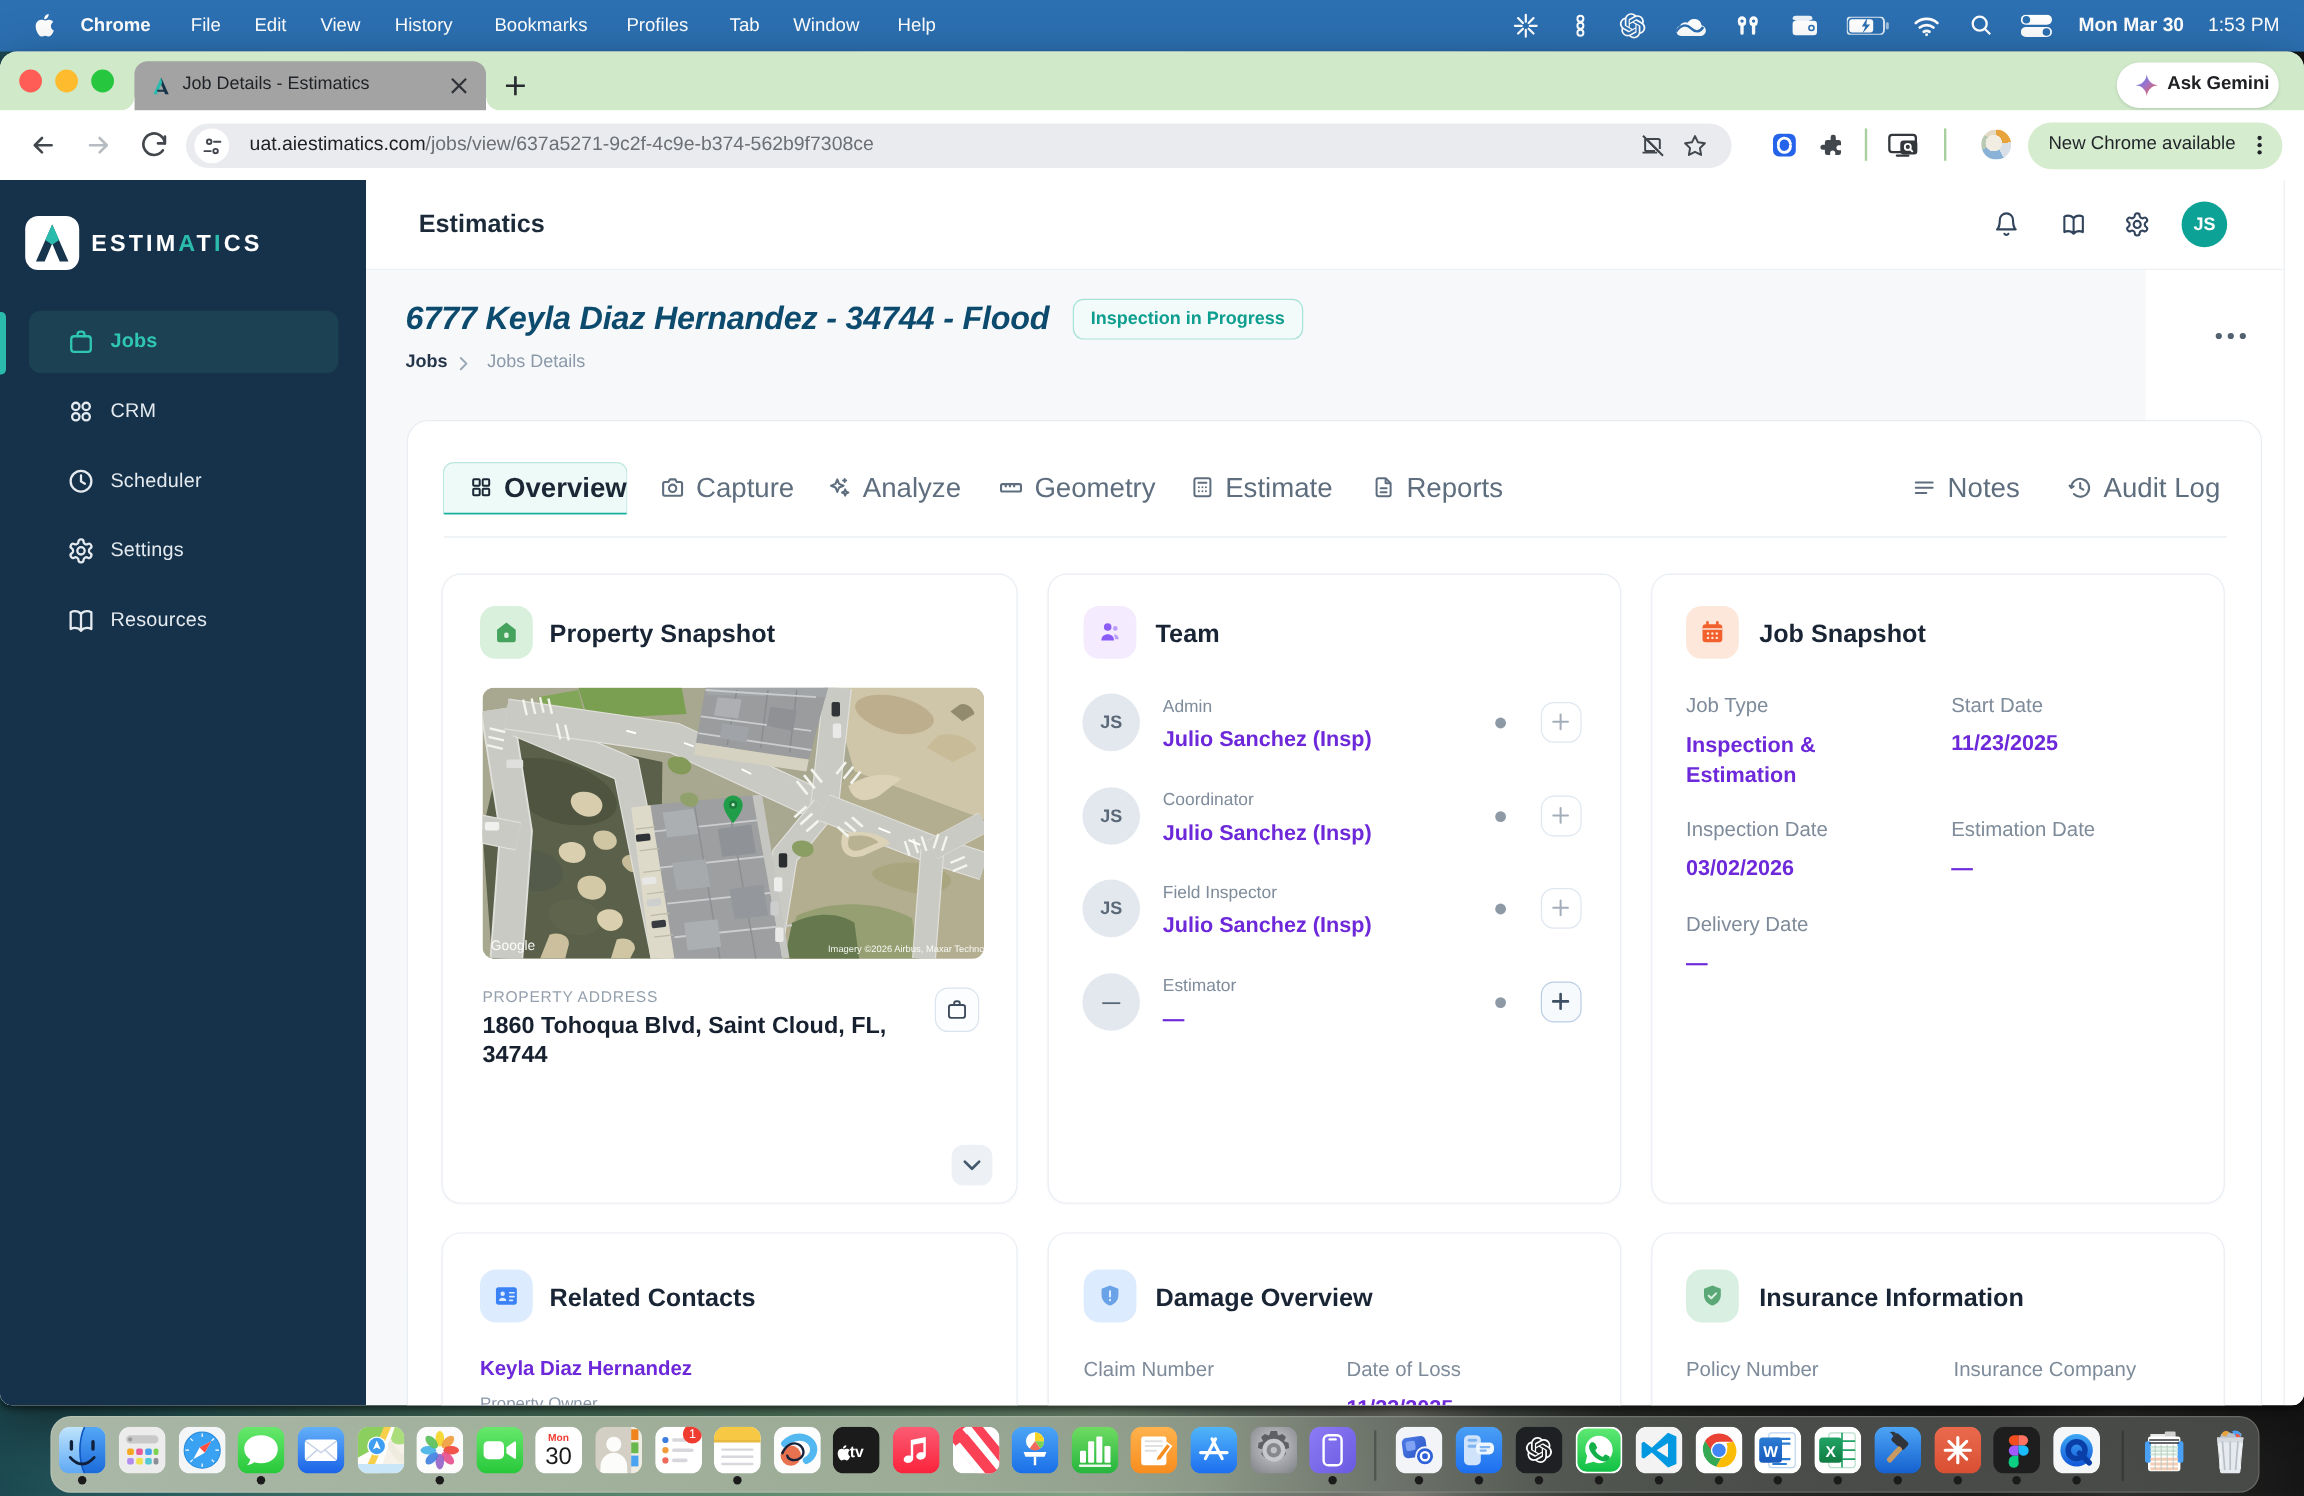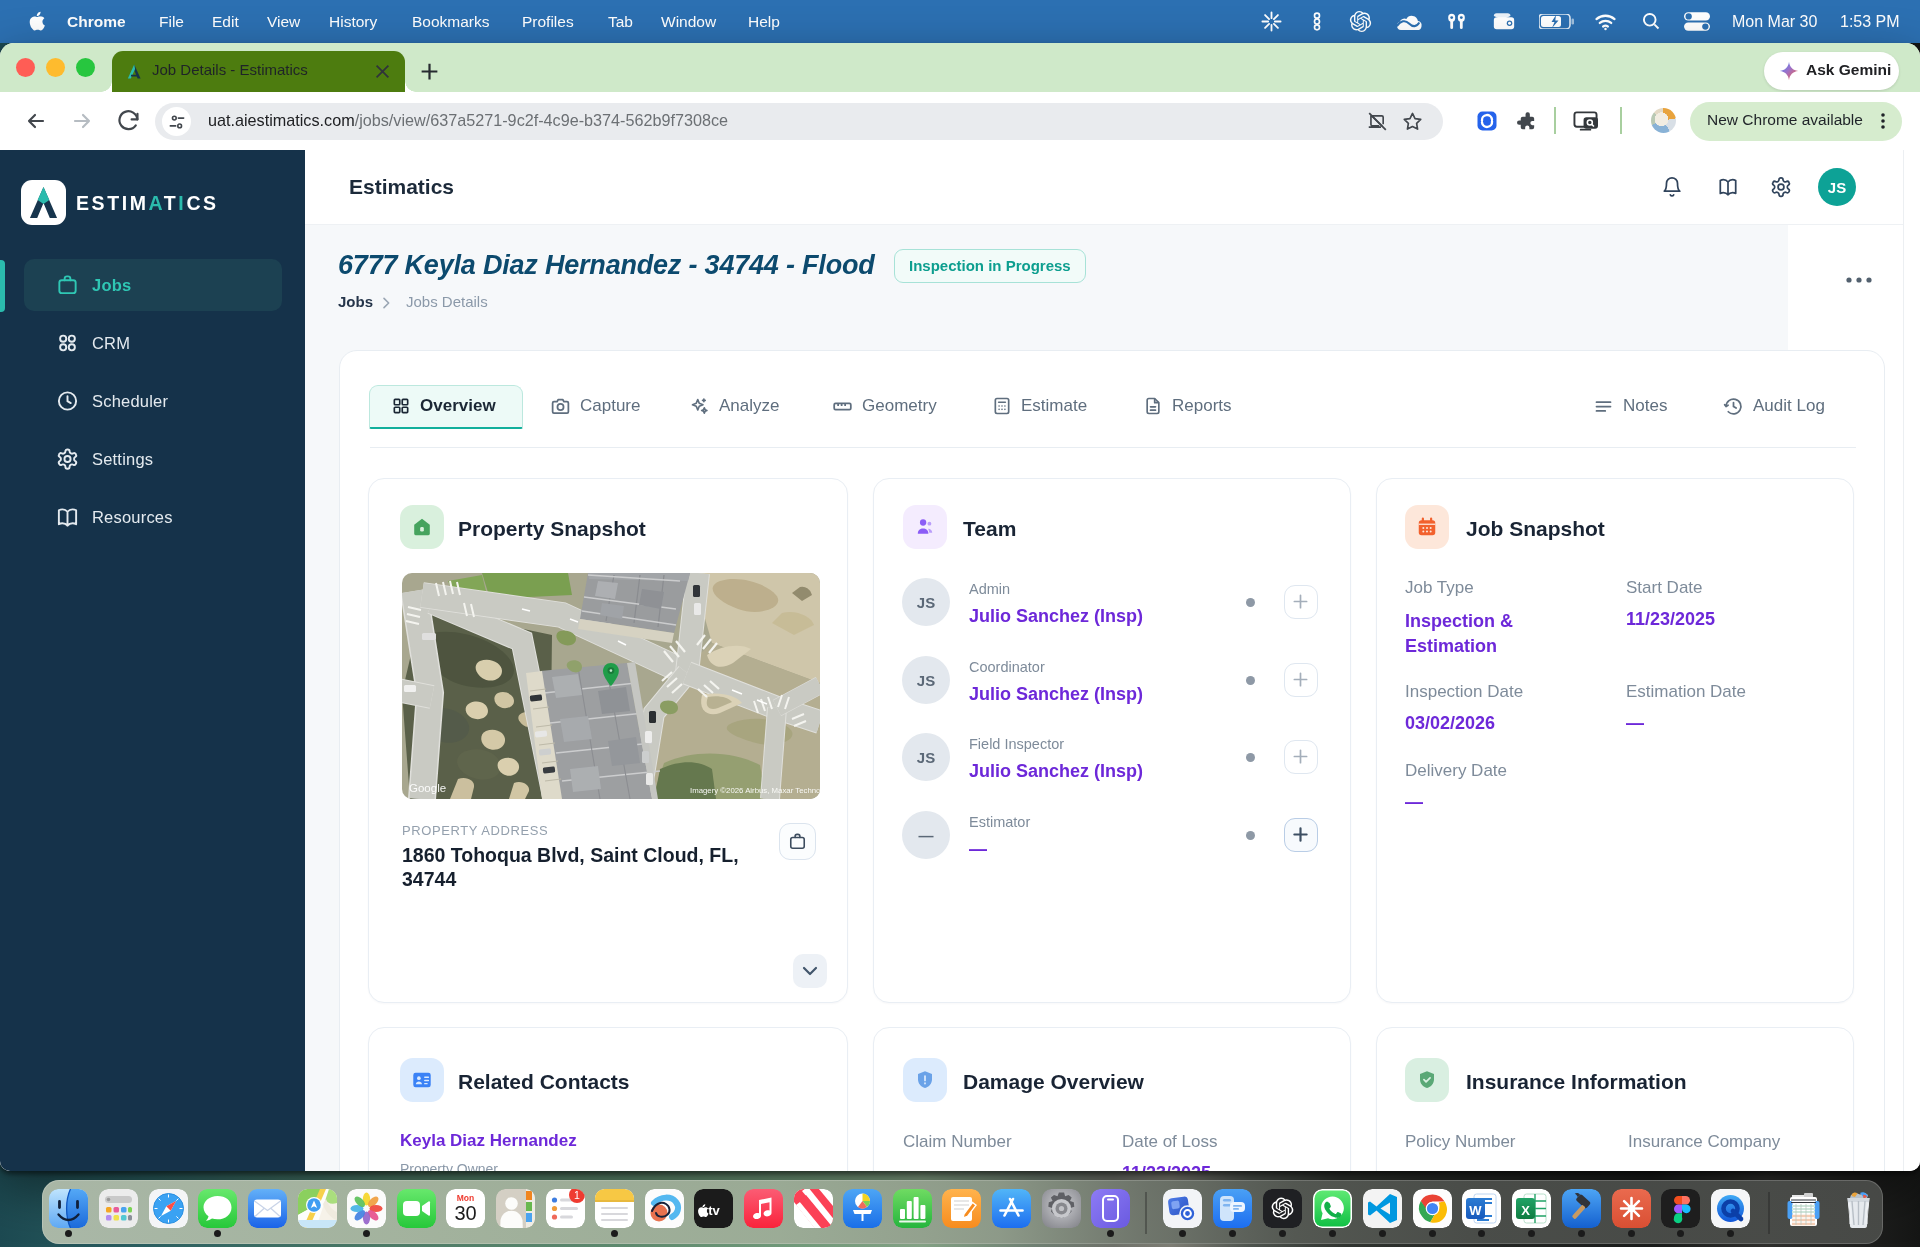--- a/index.html
+++ b/index.html
@@ -11,21 +11,21 @@
   #wall { left:0; top:0; width:1920px; height:1247px;
     background:linear-gradient(90deg,#1d4a52 0%, #2b5f60 8%, #4c7a66 20%, #5e8a6e 33%, #729a7a 42%, #83a184 48%, #6f7f72 54%, #6e7169 58%, #7d7d74 61%, #4e544e 65%, #303430 70%, #232523 78%, #191b1a 86%, #2e2e2c 92%, #151615 100%);
   }
   
   #menubar { left:0; top:0; width:1920px; height:43px; background:#2c70b2; color:#fff; }
   #menubar .mi { position:absolute; top:0; height:43px; line-height:43px; font-size:15.5px; }
   
   #window { left:0px; top:43px; width:1920px; height:1128px; border-radius:14px 14px 10px 10px; overflow:hidden; background:#fff; box-shadow:0 3px 5px rgba(0,0,0,.5), 0 18px 50px rgba(0,0,0,.45); }
   #tabstrip { left:0; top:0; width:100%; height:49px; background:#cfe9c9; }
   .tl { position:absolute; top:15px; width:19px; height:19px; border-radius:50%; }
-  #tab { position:absolute; left:112px; top:8px; width:293px; height:41px; background:#4d7c0f; border-radius:11px 11px 0 0; }
+  #tab { position:absolute; left:112px; top:8px; width:293px; height:41px; background:#a3a3a3; border-radius:11px 11px 0 0; }
   #tab:before, #tab:after { content:""; position:absolute; bottom:0; width:11px; height:11px; }
   #tab:before { left:-11px; background:radial-gradient(circle at 0 0, rgba(0,0,0,0) 10.5px, #fff 11px); }
   #tab:after { right:-11px; background:radial-gradient(circle at 100% 0, rgba(0,0,0,0) 10.5px, #fff 11px); }
   #toolbar { left:0; top:49px; width:100%; height:58px; background:#fff; }
   #urlpill { position:absolute; left:155px; top:11px; width:1288px; height:37px; border-radius:19px; background:#e9ebee; }
   
   #appcontent { left:0; top:107px; width:1788px; height:1021px; background:#f6f8fa; }
   #sidebar { left:0; top:0; width:305px; height:1021px; background:#15324a; }
   .navitem { position:absolute; left:24px; width:258px; height:52px; border-radius:10px; color:#e4eaef; }
   .navitem .nt { position:absolute; left:68px; top:50%; transform:translateY(-50%); font-size:16.5px; font-weight:400; letter-spacing:.2px;}
@@ -36,21 +36,21 @@
   .card { position:absolute; background:#fff; border:1px solid #e9eef4; border-radius:16px; box-shadow:0 1px 2px rgba(16,42,67,.03); }
   .ctile { position:absolute; left:29px; top:27px; width:44px; height:44px; border-radius:13px; }
   .ctile svg { position:absolute; left:50%; top:50%; transform:translate(-50%,-50%); }
   .ctitle { position:absolute; left:89px; top:38px; font-size:21px; font-weight:700; color:#192434; }
   .lbl { color:#7e8b9a; font-size:17px; }
   .val { color:#6d28d9; font-size:18px; font-weight:700; }
   .plusbtn { position:absolute; width:34px; height:34px; border:1.5px solid #dfe7f0; border-radius:11px; background:#fff; }
   .dot9 { position:absolute; width:9px; height:9px; border-radius:50%; background:#8e99a6; }
   .avatar48 { position:absolute; width:48px; height:48px; border-radius:50%; background:#e3e8ee; color:#5b6877; font-size:15px; font-weight:700; display:flex; align-items:center; justify-content:center; }
   
-  .tabitem { position:absolute; top:34px; height:42px; display:flex; align-items:center; gap:9px; color:#5f6e7e; font-size:17px; }
+  .tabitem { position:absolute; top:34px; height:42px; display:flex; align-items:center; gap:9px; color:#5f6e7e; font-size:23px; }
   
   #dockbar { left:42px; top:1180px; width:1841px; height:64px; border-radius:17px;
      background:linear-gradient(90deg, rgba(178,190,172,.94) 0%, rgba(168,182,161,.94) 20%, rgba(158,173,152,.94) 40%, rgba(143,155,138,.92) 52%, rgba(110,117,107,.92) 60%, rgba(86,90,84,.92) 68%, rgba(76,79,75,.94) 78%, rgba(74,76,73,.94) 100%);
      box-shadow:inset 0 0 0 1px rgba(255,255,255,.18); }
   .dicon { position:absolute; top:1189px; width:39px; height:39px; border-radius:9px; }
   .ddot { position:absolute; top:1230px; width:7px; height:7px; border-radius:50%; background:#1b1b1b; }
 </style>
 </head>
 <body>
 <div id="wall" class="abs"></div>
@@ -116,21 +116,21 @@
   <svg class="abs" style="left:1641px;top:11px" width="20" height="20" viewBox="0 0 24 24" fill="none" stroke="#fff" stroke-width="2.3">
       <circle cx="10.5" cy="10.5" r="7"></circle>
       <path d="M16 16l5 5"></path>
     </svg>
   <svg class="abs" style="left:1684px;top:12px" width="26" height="19" viewBox="0 0 28 20" fill="#fff">
       <rect x="0" y="0" width="28" height="9" rx="4.5" fill-opacity="1"></rect>
       <circle cx="5" cy="4.5" r="3.4" fill="#2c70b2"></circle>
       <rect x="0" y="11" width="28" height="9" rx="4.5"></rect>
       <circle cx="23" cy="15.5" r="3.4" fill="#2c70b2"></circle>
     </svg>
-  <div class="mi" style="left:1732px;font-size:16px;">Mon Mar 30</div>
+  <div class="mi" style="left:1732px;font-size:16px;font-weight:bold;">Mon Mar 30</div>
   <div class="mi" style="left:1840px;font-size:16px;">1:53 PM</div>
 </div>
 <div id="window" class="abs">
   <div id="tabstrip" class="abs">
     <div class="tl" style="left:15.5px;background:#ff5d55;"></div>
     <div class="tl" style="left:45.5px;background:#febb2e;"></div>
     <div class="tl" style="left:75.5px;background:#27c63f;"></div>
     <div id="tab">
       <svg style="position:absolute;left:13px;top:12px" width="17" height="17" viewBox="0 0 24 24">
           <path d="M13 2 22 22h-4.2L13 10z" fill="#173449"></path>

